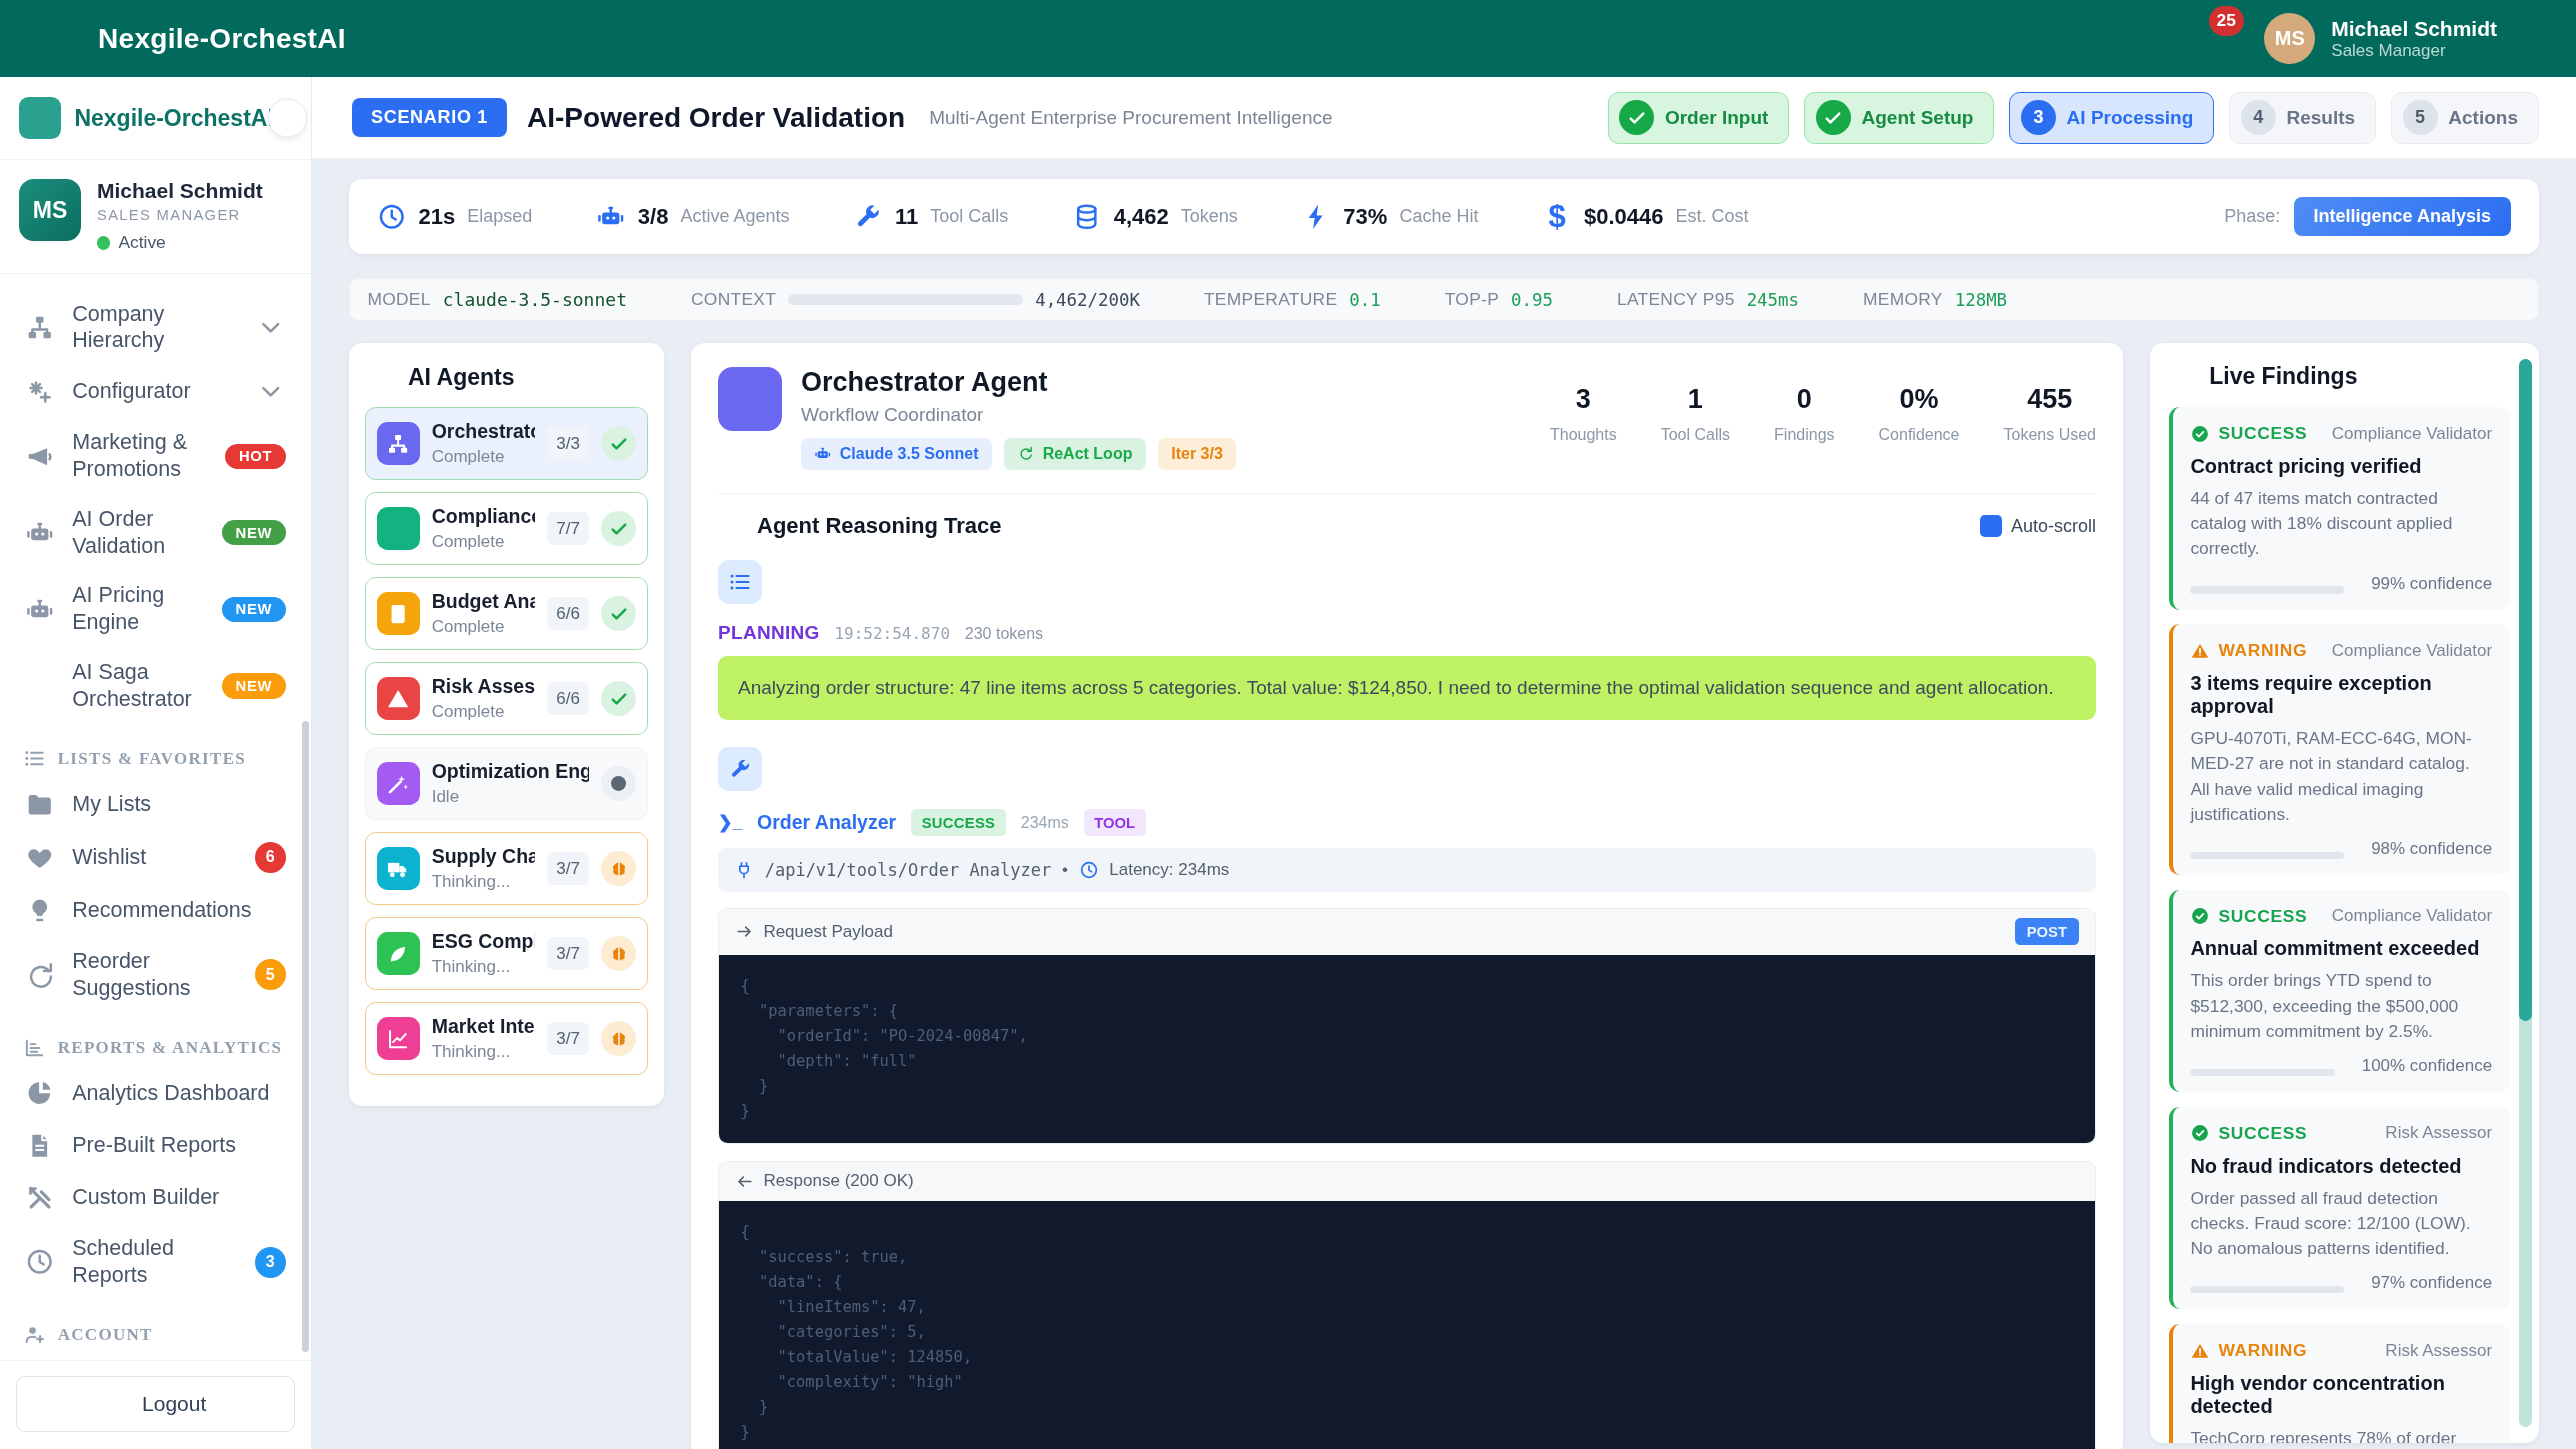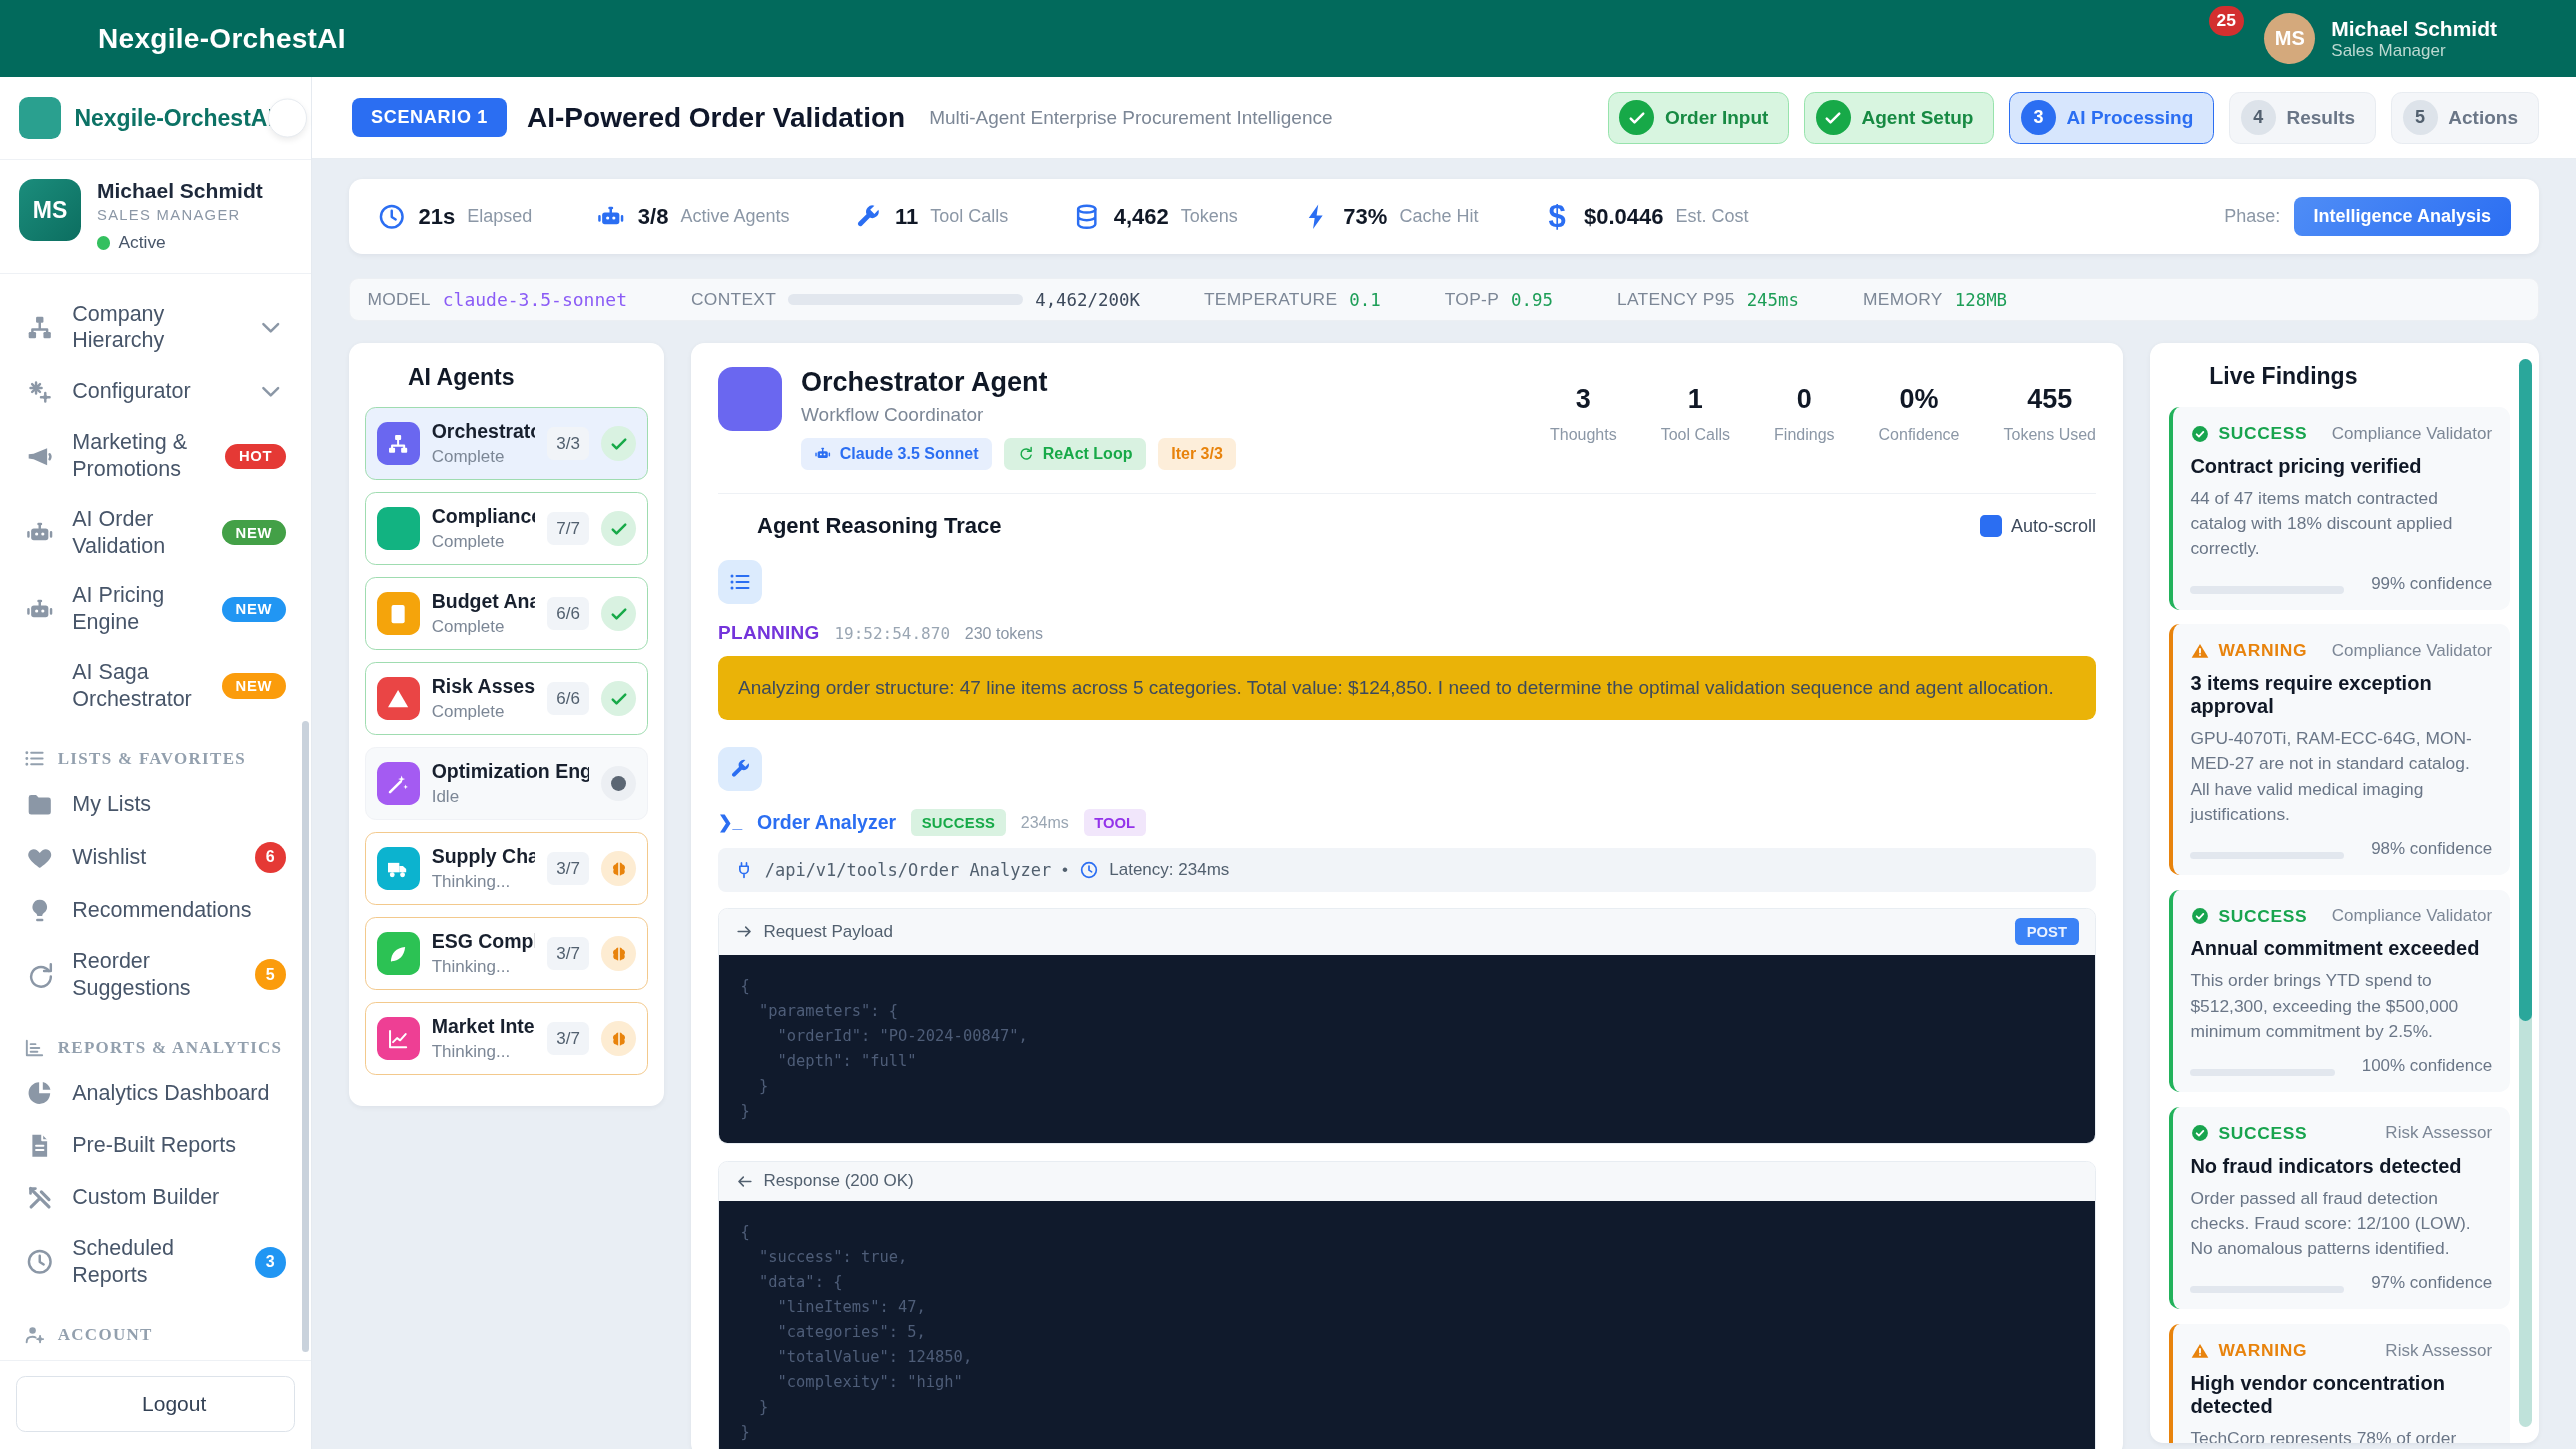--- a/index.html
+++ b/index.html
@@ -87,21 +87,21 @@
   .metric-label { font-size:18px; color:#8b97a6; }
   .metric-dollar { font-size:27px; font-weight:bold; color:#2b6ef2; width:auto; }
   .phase-wrap { margin-left:auto; display:flex; align-items:center; gap:13.4px; }
   .phase-label { font-size:18px; color:#8b97a6; }
   .phase-badge { background:linear-gradient(135deg,#4f8df6,#2b6ef2); color:#fff; font-size:18px; font-weight:600; padding:9.4px 20px; border-radius:8px; }
 
   
   .model-bar { background:#f7f9fb; border:1.3px solid #eceff3; border-radius:9.4px; height:43px; display:flex; align-items:center; padding:0 17.4px; margin-bottom:21.5px; gap:12px; }
   .mb-label { font-size:17.4px; color:#7c8796; letter-spacing:0.3px; }
   .mb-gap { width:40px; }
-  .mb-model { font-size:18px; color:#8b5cf6; }
+  .mb-model { font-size:18px; color:#14532d; }
   .mb-track { width:235px; height:10.7px; background:#e2e7ee; border-radius:6px; overflow:hidden; }
   .mb-fill { height:100%; background:#2b4ef2; border-radius:6px; }
   .mb-val-dark { font-size:17.4px; color:#3d4a5c; }
   .mb-val-green { font-size:17.4px; color:#1d9e57; }
 
   
   .columns { display:flex; gap:27px; align-items:flex-start; }
 
   
   .agents-card { width:315px; flex:none; background:#fff; border-radius:13.4px; box-shadow:0 1.3px 5.4px rgba(15,23,42,.05); padding:19px 16px; }
@@ -154,21 +154,21 @@
   .autoscroll-label { font-size:18px; color:#3d4a5c; }
 
   .trace-list { margin-top:20px; display:flex; flex-direction:column; gap:27px; }
   .t-entry { display:flex; gap:16px;flex-direction:column; }
   .t-ic { width:44px; height:44px; border-radius:10.7px; padding:10px; flex:none; }
   .t-body { flex:1; min-width:0; }
   .t-meta { display:flex; align-items:baseline; gap:14.8px; margin:2.7px 0 12px; }
   .t-type { font-size:19px; font-weight:800; color:#7434db; letter-spacing:0.3px; }
   .t-time { font-size:16px; color:#9aa6b3; }
   .t-tokens { font-size:16px; color:#8b97a6; }
-  .t-text { background:#eab308; border-radius:9.4px; padding:17.4px 20px; font-size:19px; color:#3d4a5c; line-height:1.5; }
+  .t-text { background:#bef264; border-radius:9.4px; padding:17.4px 20px; font-size:19px; color:#3d4a5c; line-height:1.5; }
 
   .tool-name { font-size:19.5px; font-weight:800; color:#2b6ef2; }
   .tool-prompt { font-size:17.4px; font-weight:bold; color:#2b6ef2; }
   .chip-success { background:#d9f2e1; color:#17a948; font-size:14.8px; font-weight:800; padding:5.4px 10.7px; border-radius:5.4px; letter-spacing:0.3px; }
   .chip-tool { background:#f1e6fb; color:#9333ea; font-size:14.8px; font-weight:700; padding:5.4px 10.7px; border-radius:5.4px; }
   .t-dur { font-size:16px; color:#9aa6b3; }
   .endpoint-bar { background:#f1f4f8; border-radius:8px; padding:12px 16px; display:flex; align-items:center; gap:10.7px; margin-bottom:16px; font-size:17px; color:#52606f; }
   .endpoint-bar .icon { width:20px; height:20px; color:#2b6ef2; }
   .payload-card { border:1.3px solid #e8edf2; border-radius:9.4px; overflow:hidden; margin-bottom:17.4px; }
   .payload-head { background:#f6f8fa; display:flex; align-items:center; justify-content:space-between; padding:9.4px 16px; }

